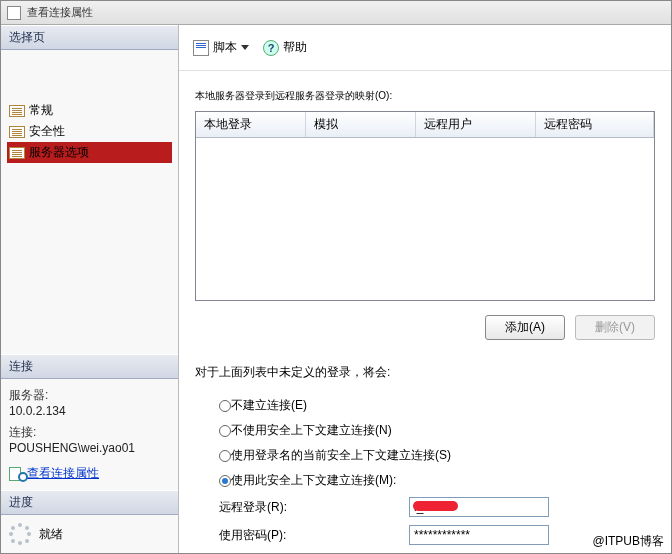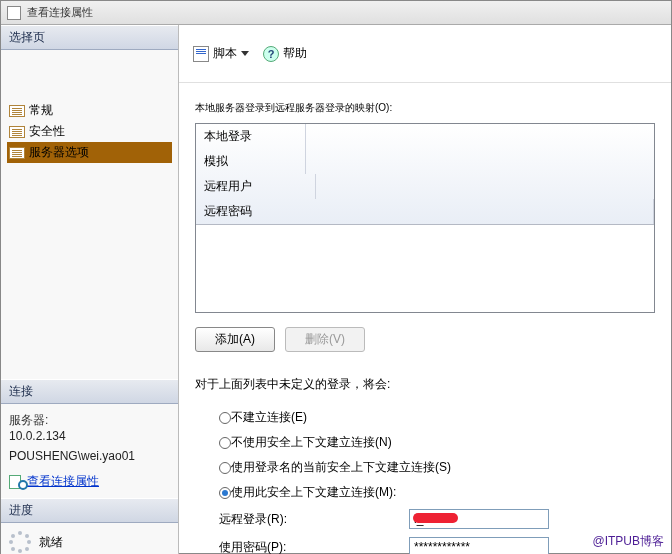--- a/index.html
+++ b/index.html
@@ -5,63 +5,63 @@
 * { box-sizing: border-box; margin: 0; padding: 0; }
 body { font-family: "Microsoft YaHei", Tahoma, sans-serif; font-size: 12px; color: #000; background: #fff; width: 672px; height: 554px; overflow: hidden; }
 .window { display: flex; flex-direction: column; height: 100%; border: 1px solid #888; }
 .titlebar { background: linear-gradient(#f0f0f0,#e0e0e0); border-bottom:1px solid #aaa; display:flex; align-items:center; padding:4px 6px; font-size:11px; color:#333; gap:6px; }
 .titlebar .tb-icon { width:14px; height:14px; display:inline-block; border:1px solid #888; background:#fff; }
 .main { flex:1; display:flex; }
 .left-pane { width:178px; display:flex; flex-direction:column; border-right:1px solid #bbb; background:#f8f8f8; }
 .section-header { background:linear-gradient(#e7eaf0,#d0d7e4); border-top:1px solid #fff; border-bottom:1px solid #9eaac0; padding:3px 8px; font-size:12px; color:#1a2a4a; }
 .tree { flex:1; padding:4px 6px;margin-top:46px; }
 .tree-item { display:flex; align-items:center; gap:4px; padding:2px 2px; cursor:default; }
-.tree-item.selected { background:#a16207; }
+.tree-item.selected { background:#b91c1c; }
 .tree-icon { width:16px; height:12px; display:inline-block; }
 .tree-icon.page { background:#fff; border:1px solid #b0843a; position:relative; }
 .tree-icon.page::after{ content:""; position:absolute; left:2px; right:2px; top:2px; height:1px; background:#b0843a; box-shadow:0 2px 0 #b0843a,0 4px 0 #b0843a,0 6px 0 #b0843a; }
 .conn-block { padding:8px 8px 0; font-size:12px; }
 .conn-block .lbl { color:#333; }
 .conn-block .val { color:#222; margin-bottom:6px; }
 .link-row { display:flex; align-items:center; gap:0; padding:4px 8px 8px; }
 .link-icon { width:18px; height:14px; display:inline-block; position:relative; }
 .link-icon::before{ content:""; position:absolute; width:10px; height:12px; background:#fff; border:1px solid #5a7; left:0; top:0; }
 .link-icon::after{ content:""; position:absolute; width:6px; height:6px; border:2px solid #27a; border-radius:50%; right:-1px; bottom:-1px; background:#fff; }
 a.link { color:#0033cc; text-decoration:underline; cursor:pointer; }
 .prog-row { display:flex; align-items:center; gap:8px; padding:8px; }
 .spinner { width:22px; height:22px; position:relative; }
 .spinner .dot { position:absolute; width:4px; height:4px; background:#b8c0cc; border-radius:50%; }
 .spinner .d1{top:0;left:9px;} .spinner .d2{top:3px;left:16px;} .spinner .d3{top:9px;left:18px;} .spinner .d4{top:16px;left:16px;} .spinner .d5{top:18px;left:9px;} .spinner .d6{top:16px;left:2px;} .spinner .d7{top:9px;left:0;} .spinner .d8{top:3px;left:2px;}
 .right-pane { flex:1; display:flex; flex-direction:column; }
-.toolbar { padding:18px 10px; display:flex; align-items:center; gap:6px; border-bottom:1px solid #e0e0e0; }
+.toolbar { padding:12px 10px; display:flex; align-items:center; gap:6px; border-bottom:1px solid #e0e0e0; }
 .tb-btn { display:flex; align-items:center; gap:4px; padding:2px 4px; }
 .tb-btn .ico { width:16px; height:16px; display:inline-block; }
 .ico.script { background:#fff; border:1px solid #888; position:relative; }
 .ico.script::after{content:"";position:absolute;left:2px;right:2px;top:2px;height:1px;background:#3366cc;box-shadow:0 2px 0 #3366cc,0 4px 0 #3366cc;}
 .ico.help { border:1px solid #5a7; border-radius:50%; background:#cfe; color:#247; text-align:center; line-height:14px; font-size:11px; font-weight:bold; }
 .dropdown-arrow { width:0; height:0; border-left:4px solid transparent; border-right:4px solid transparent; border-top:5px solid #333; display:inline-block; }
 .content { flex:1; padding:18px 0 0 16px; overflow:auto; }
 .field-label { font-size:10px; margin-bottom:8px; }
 .table-wrap { border:1px solid #828790; width:460px; height:190px; background:#fff; }
-.table-head { display:flex; background:linear-gradient(#fff,#e9eef6); border-bottom:1px solid #b4b9c4;flex-direction:column; }
+.table-head { display:flex; background:linear-gradient(#fff,#e9eef6); border-bottom:1px solid #b4b9c4; }
 .th { padding:4px 8px; font-size:12px; border-right:1px solid #cfd4df; }
 .c1{width:110px;} .c2{width:110px;} .c3{width:120px;} .c4{flex:1;}
-.btn-row { width:460px; display:flex; gap:10px; margin:14px 0 0; }
+.btn-row { width:460px; display:flex; justify-content:flex-end; gap:10px; margin:14px 0 0; }
 .btn { min-width:80px; padding:3px 10px; font-size:12px; border:1px solid #888; background:linear-gradient(#fff,#e8e8e8); border-radius:3px; cursor:pointer; text-align:center; }
 .btn.disabled { color:#999; border-color:#bbb; background:#f2f2f2; cursor:default; }
 .note { margin:24px 0 12px; }
 .radio-group { margin-left:24px; }
 .radio-row { display:flex; align-items:center; padding:4px 0; }
 .radio { width:12px; height:12px; border:1px solid #666; border-radius:50%; display:inline-block; position:relative; background:#fff; }
 .radio.checked::after { content:""; position:absolute; left:2px; top:2px; width:6px; height:6px; background:#2a78d0; border-radius:50%; }
 .cred-row { display:flex; align-items:center; padding:4px 0; margin-left:24px; }
 .cred-row .cl { width:190px; }
 .cred-row input { border:1px solid #7f9db9; padding:2px 4px; font-size:12px; height:20px; width:140px; }
 .redact { display:inline-block; width:45px; height:10px; background:#e23; border-radius:6px; vertical-align:middle; }
-.watermark { position:fixed; right:8px; bottom:4px; color:#4c1d95; font-size:12px; }
+.watermark { position:fixed; right:8px; bottom:4px; color:#000000; font-size:12px; }
 </style>
 </head>
 <body>
 
 <div class="window">
   <div class="titlebar">
     <span class="tb-icon"></span>
     <span>查看连接属性</span>
   </div>
   <div class="main">
@@ -78,20 +78,21 @@
           </div>
         <div class="tree-item selected">
             <span class="tree-icon page"></span>
             <span>服务器选项</span>
           </div>
       </div>
       <div class="section-header">连接</div>
       <div class="conn-block">
         <div class="lbl">服务器:</div>
         <div class="val">10.0.2.134</div>
+        <div class="lbl">连接:</div>
         <div class="val">POUSHENG\wei.yao01</div>
       </div>
       <div class="link-row">
         <span class="link-icon"></span>
         <a class="link">查看连接属性</a>
       </div>
       <div class="section-header">进度</div>
       <div class="prog-row">
         <div class="spinner">
           <span class="dot d1"></span>

